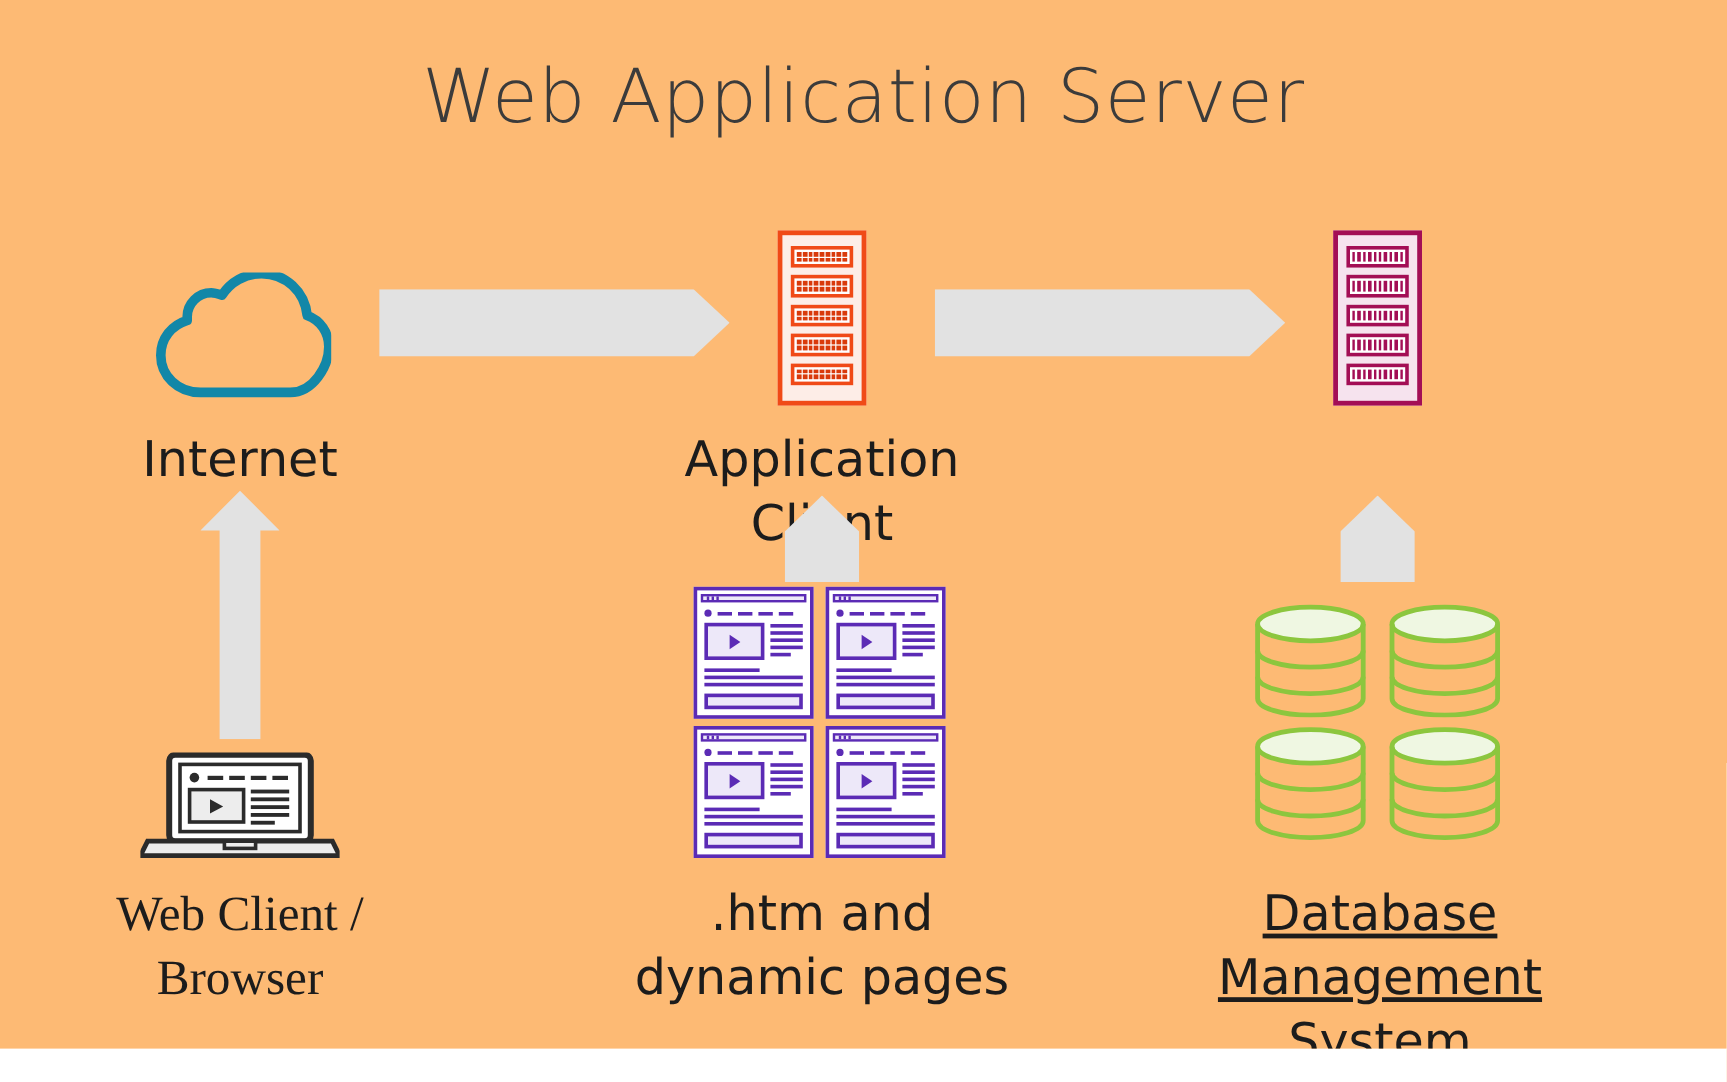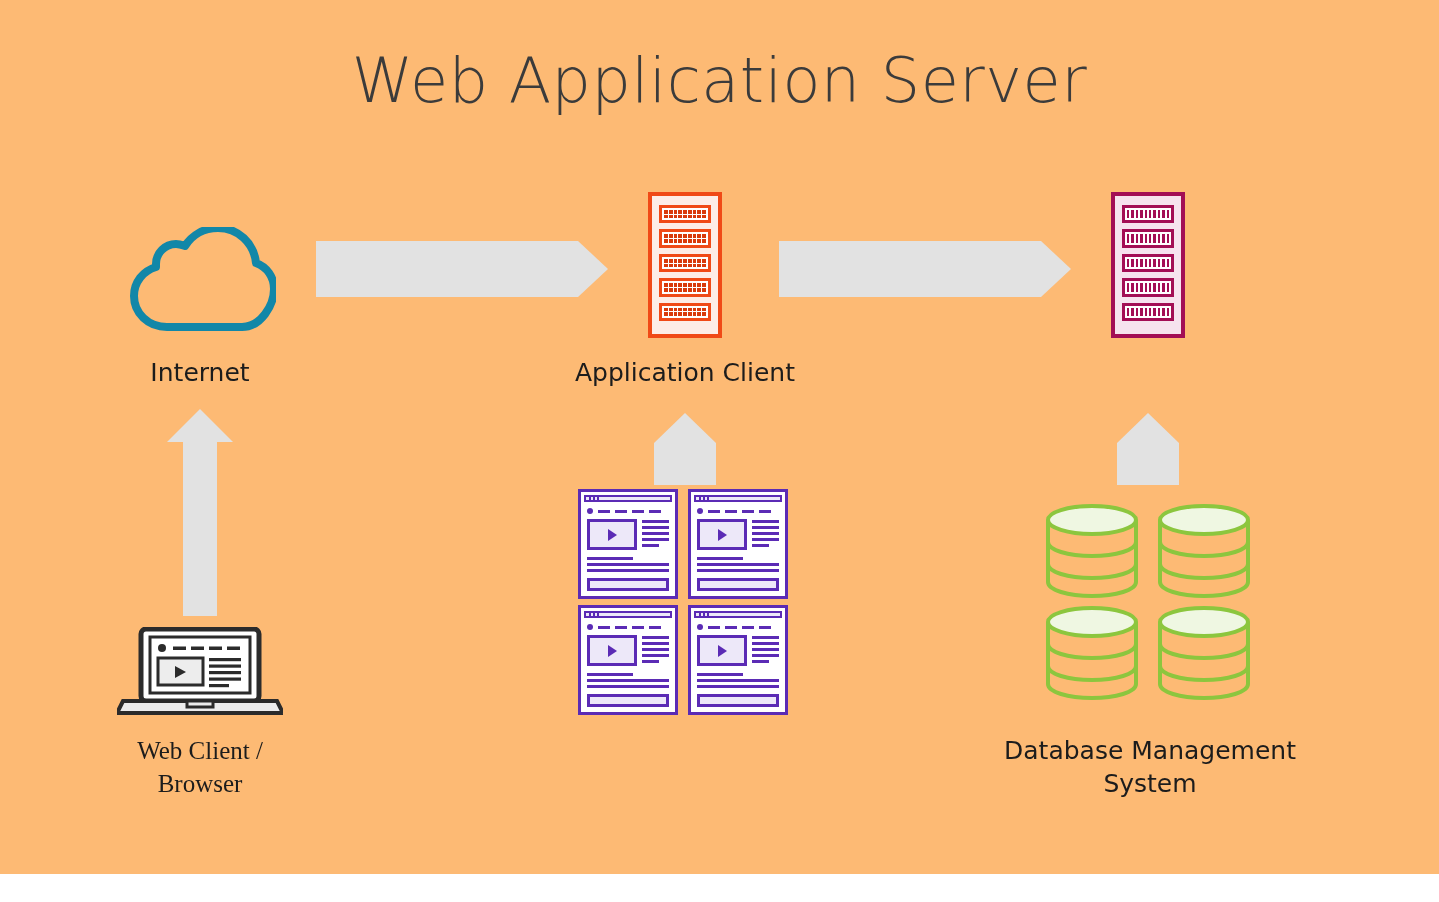--- a/index.html
+++ b/index.html
@@ -34,21 +34,21 @@
     color: #3b3b3b;
     font-family: "DejaVu Sans", sans-serif;
     line-height: 1.05;
   }
 
   
   .node-label {
     position: absolute;
     text-align: center;
     color: #1c1c1c;
-    font-size: 25px;
+    font-size: 41px;
     font-weight: 400;
     font-family: "DejaVu Sans", sans-serif;
     line-height: 1.3;
     white-space: pre-line;
   }
 
   
   .h-arrow {
     position: absolute;
     height: 56px;
@@ -617,20 +617,22 @@
           <span class="half"></span>
             <span></span>
             <span></span>
         </div>
         <div class="pg-footer"></div>
       </div>
     </div>
 
   </div>
 
+  <div class="node-label" style="left:520px; top:735px; width:330px;">.htm and
+dynamic pages</div>
 
   <div class="cyl-grid" style="left:1044px; top:502px;">
 
     <div class="cylinder">
       <svg width="96" height="96" viewBox="0 0 96 96">
         <ellipse cx="48" cy="18" rx="44" ry="14" fill="#EFF7E2" stroke="#8CC63E" stroke-width="4"></ellipse>
         <path d="M4,18 L4,40 C4,48 24,54 48,54 C72,54 92,48 92,40 L92,18" fill="none" stroke="#8CC63E" stroke-width="4"></path>
         <path d="M4,40 L4,62 C4,70 24,76 48,76 C72,76 92,70 92,62 L92,40" fill="none" stroke="#8CC63E" stroke-width="4"></path>
         <path d="M4,62 L4,80 C4,88 24,94 48,94 C72,94 92,88 92,80 L92,62" fill="none" stroke="#8CC63E" stroke-width="4"></path>
       </svg>
@@ -658,16 +660,16 @@
       <svg width="96" height="96" viewBox="0 0 96 96">
         <ellipse cx="48" cy="18" rx="44" ry="14" fill="#EFF7E2" stroke="#8CC63E" stroke-width="4"></ellipse>
         <path d="M4,18 L4,40 C4,48 24,54 48,54 C72,54 92,48 92,40 L92,18" fill="none" stroke="#8CC63E" stroke-width="4"></path>
         <path d="M4,40 L4,62 C4,70 24,76 48,76 C72,76 92,70 92,62 L92,40" fill="none" stroke="#8CC63E" stroke-width="4"></path>
         <path d="M4,62 L4,80 C4,88 24,94 48,94 C72,94 92,88 92,80 L92,62" fill="none" stroke="#8CC63E" stroke-width="4"></path>
       </svg>
     </div>
 
   </div>
 
-  <div class="node-label" style="left:930px; top:735px; width:440px;">Database Management
+  <div class="node-label" style="left:930px; top:735px; width:440px;text-decoration:underline;">Database Management
 System</div>
 
 </div>
 
 </body></html>

